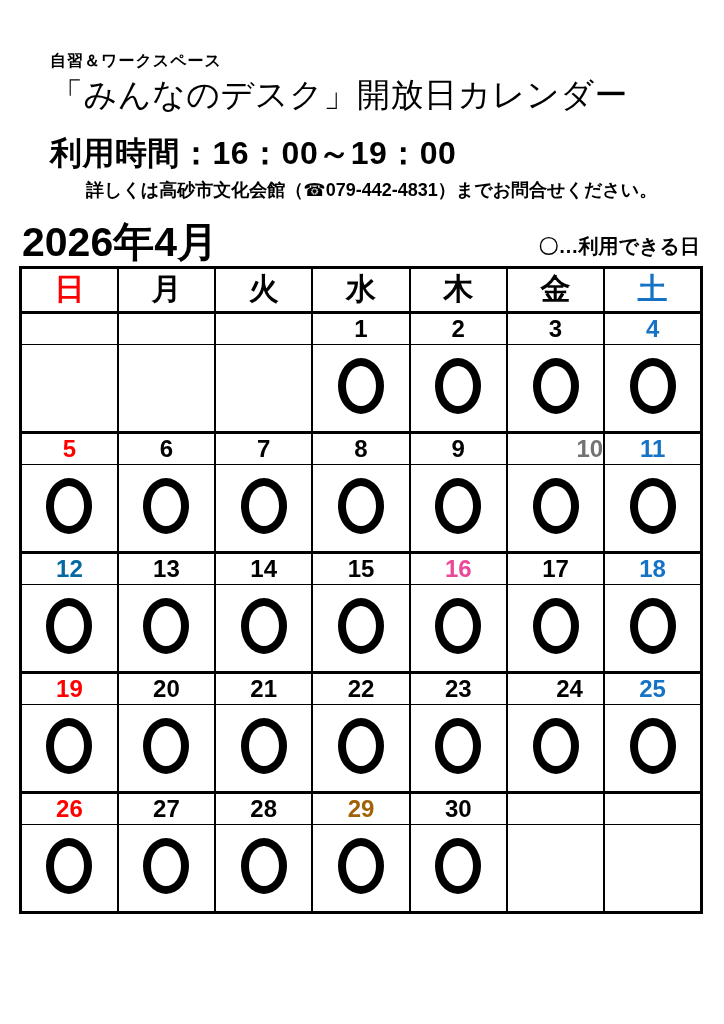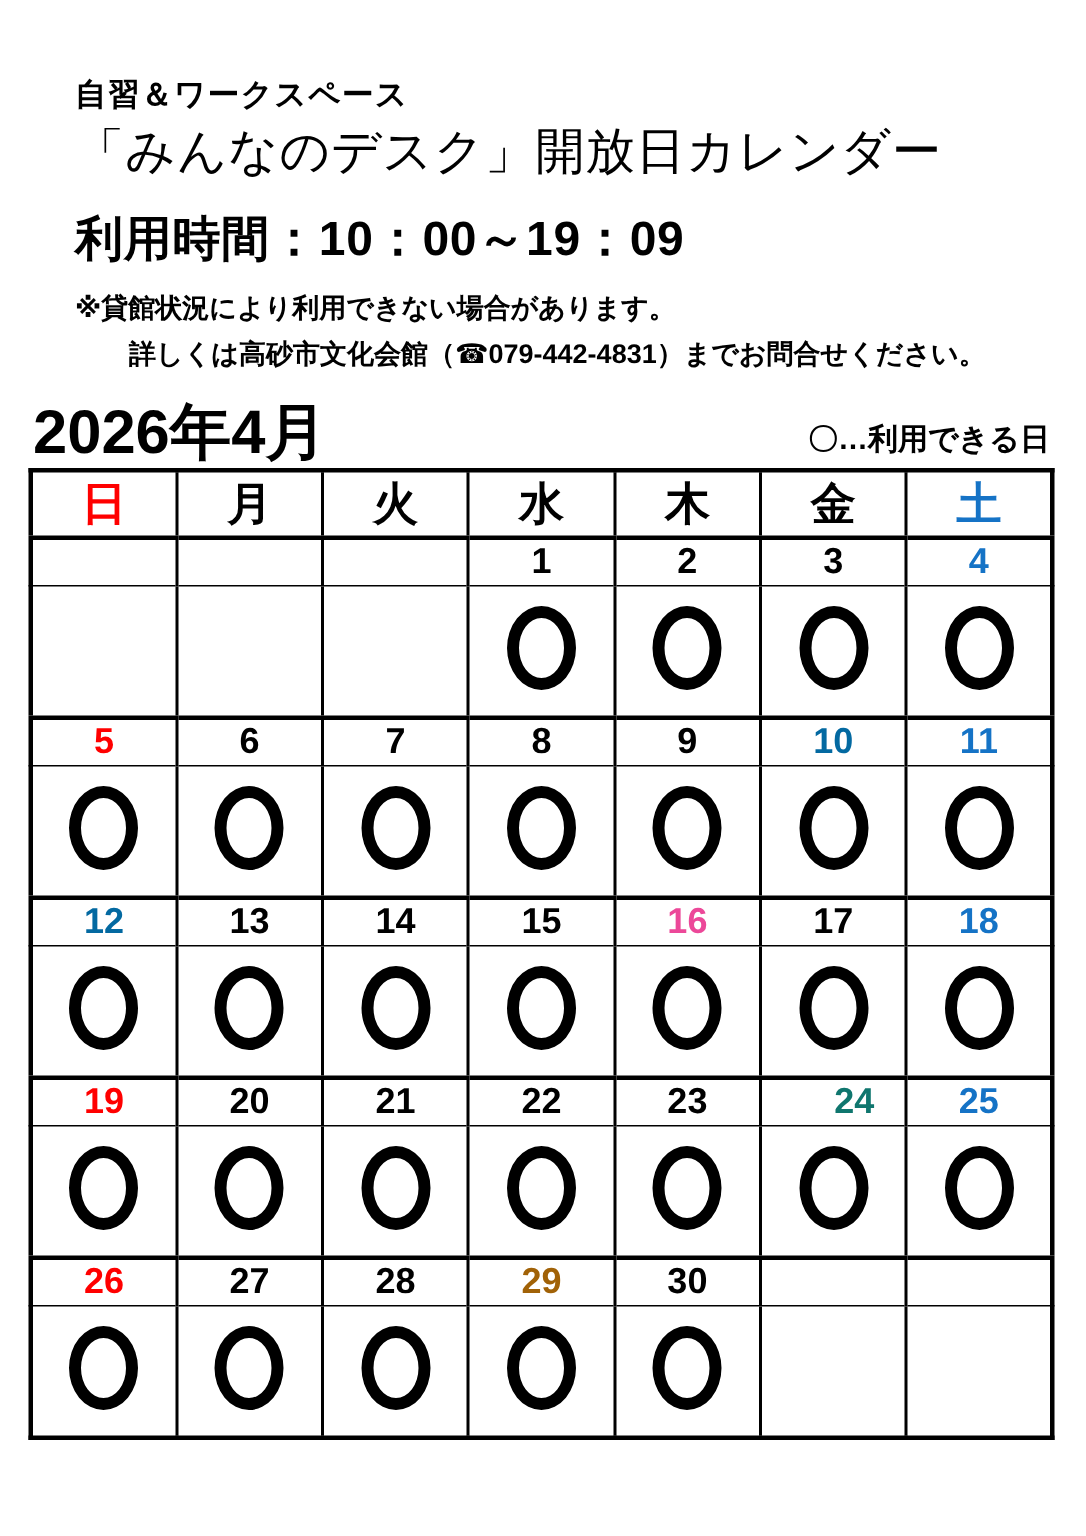--- a/index.html
+++ b/index.html
@@ -5,21 +5,21 @@
   html, body { margin: 0; padding: 0; background: #ffffff; }
   body {
     width: 724px; height: 1024px;
     font-family: "Liberation Sans", "DejaVu Sans", sans-serif;
     color: #000;
     -webkit-font-smoothing: antialiased;
   }
   .page { position: relative; width: 724px; height: 1024px; overflow: hidden; background: #fff; }
 
   .header { padding: 52px 0 0 50px; }
-  .subtitle { font-size: 21px; font-weight: 700; letter-spacing: 1px; line-height: 1.15; }
+  .subtitle { font-size: 16px; font-weight: 700; letter-spacing: 1px; line-height: 1.15; }
   .title    { font-size: 33px; font-weight: 400; letter-spacing: 0.5px; margin-top: 6px; line-height: 1.15; }
   .hours    { font-size: 32px; font-weight: 800; margin-top: 22px; line-height: 1.1; letter-spacing: 0.5px; }
   .note     { font-size: 18px; font-weight: 700; line-height: 1.3; }
   .note1    { margin-top: 17px; }
   .note2    { margin-top: 7px; margin-left: 36px; }
 
   .month-row {
     display: flex; justify-content: space-between; align-items: flex-end;
     margin: 20px 24px 0 22px;
   }
@@ -49,22 +49,21 @@
   }
 </style>
 </head>
 <body>
 
 <div class="page">
 
   <div class="header">
     <div class="subtitle">自習＆ワークスペース</div>
     <div class="title">「みんなのデスク」開放日カレンダー</div>
-    <div class="hours">利用時間：10：00～19：09</div>
-    <div class="note note1">※貸館状況により利用できない場合があります。</div>
+    <div class="hours">利用時間：16：00～19：00</div>
     <div class="note note2">詳しくは高砂市文化会館（☎079-442-4831）までお問合せください。</div>
   </div>
 
   <div class="month-row">
     <div class="month-title">2026年4月</div>
     <div class="legend">〇…利用できる日</div>
   </div>
 
   <table class="cal">
     <thead>
@@ -96,21 +95,21 @@
           <td><span class="ring"></span></td>
           <td><span class="ring"></span></td>
           <td><span class="ring"></span></td>
         </tr>
         <tr class="date-row">
           <td style="color: rgb(255, 0, 0);">5</td>
           <td style="color: rgb(0, 0, 0);">6</td>
           <td style="color: rgb(0, 0, 0);">7</td>
           <td style="color: rgb(0, 0, 0);">8</td>
           <td style="color: rgb(0, 0, 0);">9</td>
-          <td style="color: #0369a1;">10</td>
+          <td style="color: #737373; text-align: right;">10</td>
           <td style="color: rgb(21, 115, 198);">11</td>
         </tr>
         <tr class="circle-row">
           <td><span class="ring"></span></td>
           <td><span class="ring"></span></td>
           <td><span class="ring"></span></td>
           <td><span class="ring"></span></td>
           <td><span class="ring"></span></td>
           <td><span class="ring"></span></td>
           <td><span class="ring"></span></td>
@@ -132,21 +131,21 @@
           <td><span class="ring"></span></td>
           <td><span class="ring"></span></td>
           <td><span class="ring"></span></td>
         </tr>
         <tr class="date-row">
           <td style="color: rgb(255, 0, 0);">19</td>
           <td style="color: rgb(0, 0, 0);">20</td>
           <td style="color: rgb(0, 0, 0);">21</td>
           <td style="color: rgb(0, 0, 0);">22</td>
           <td style="color: rgb(0, 0, 0);">23</td>
-          <td style="color: #0f766e; padding-left: 28px;">24</td>
+          <td style="color: #000000; padding-left: 28px;">24</td>
           <td style="color: rgb(21, 115, 198);">25</td>
         </tr>
         <tr class="circle-row">
           <td><span class="ring"></span></td>
           <td><span class="ring"></span></td>
           <td><span class="ring"></span></td>
           <td><span class="ring"></span></td>
           <td><span class="ring"></span></td>
           <td><span class="ring"></span></td>
           <td><span class="ring"></span></td>

